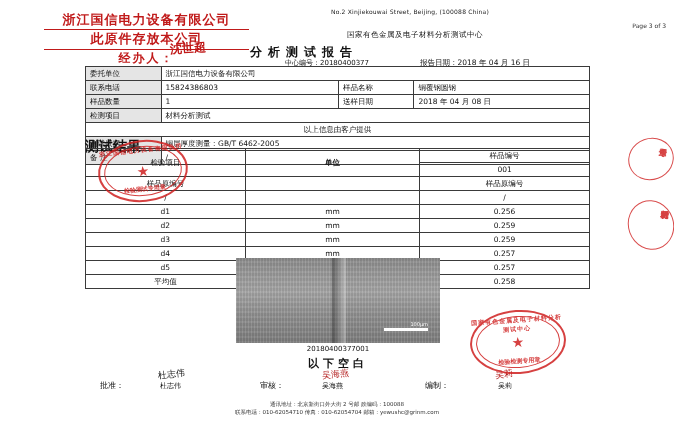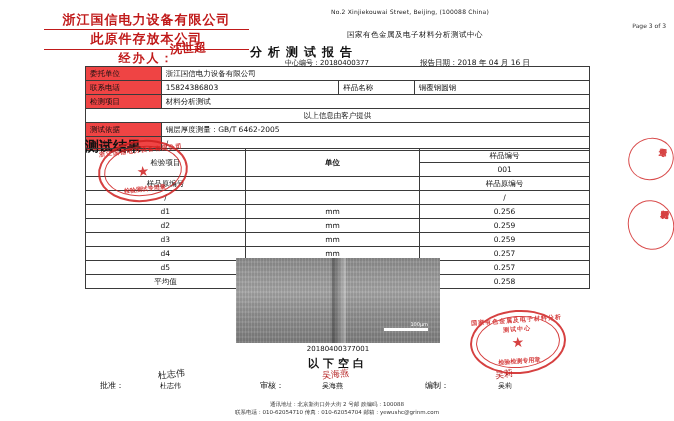--- a/index.html
+++ b/index.html
@@ -53,21 +53,21 @@
 
   
   table{border-collapse:collapse;}
   .info{
     position:absolute;left:85px;top:66px;width:505px;
     font-size:7.5px;
   }
   .info td{
     border:1px solid #3a3a3a;height:13px;padding:0 4px;color:#111;
   }
-  .c-label{width:70px;background:#ef4444;}
+  .c-label{width:70px;background:#e5e5e5;}
   .c-val{width:175px;}
   .c-label2{width:70px;margin-left:28px;}
   .c-val2{width:175px;}
   .span-note{text-align:center;}
 
   
   .sec-title{
     position:absolute;left:85px;top:138px;font-size:14px;font-weight:bold;color:#111;
   }
   .results{
@@ -193,20 +193,26 @@
       <td class="c-label">委托单位</td>
       <td class="c-val" colspan="3">浙江国信电力设备有限公司</td>
     </tr>
     <tr>
       <td class="c-label">联系电话</td>
       <td class="c-val">15824386803</td>
       <td class="c-label2">样品名称</td>
       <td class="c-val2">铜覆钢圆钢</td>
     </tr>
     <tr>
+      <td class="c-label">样品数量</td>
+      <td class="c-val">1</td>
+      <td class="c-label2">送样日期</td>
+      <td class="c-val2">2018 年 04 月 08 日</td>
+    </tr>
+    <tr>
       <td class="c-label">检测项目</td>
       <td class="c-val" colspan="3">材料分析测试</td>
     </tr>
     <tr>
       <td class="span-note" colspan="4">以上信息由客户提供</td>
     </tr>
     <tr>
       <td class="c-label">测试依据</td>
       <td colspan="3">铜层厚度测量：GB/T 6462-2005</td>
     </tr>

